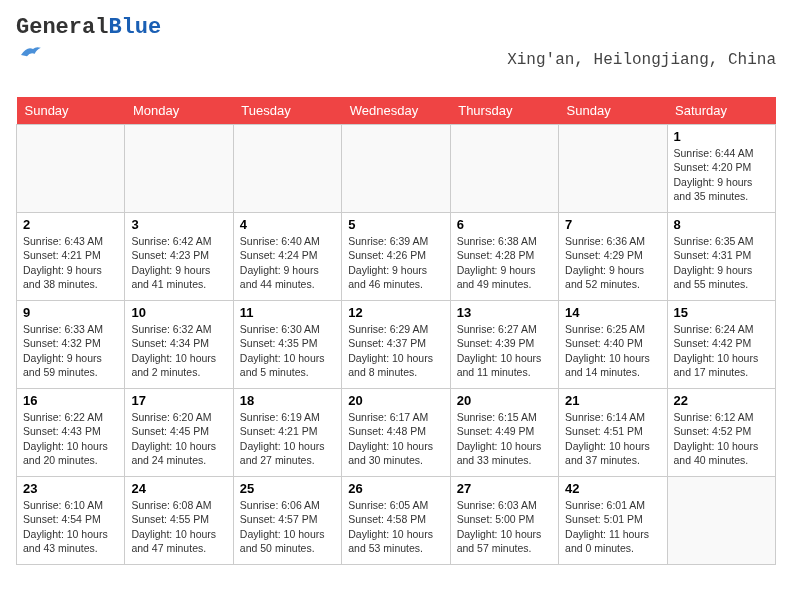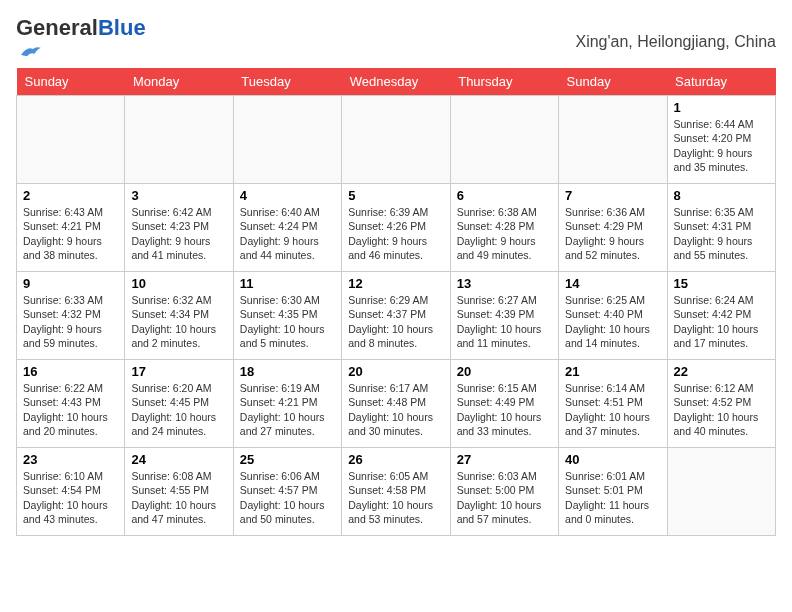--- a/index.html
+++ b/index.html
@@ -6,22 +6,23 @@
     body {
       font-family: Arial, sans-serif;
       background: #fff;
       width: 792px;
       min-height: 612px;
       padding: 16px;
     }
     .header {
       display: flex;
       justify-content: space-between;
-      align-items: center;
-      margin-bottom: 0;
+      align-items: flex-end;
+      margin-bottom: 28px;
+      font-family: Liberation Mono, monospace;
     }
     .logo {
       display: flex;
       align-items: center;
     }
     .logo-text {
       font-size: 22px;
       font-weight: bold;
       line-height: 1.1;
     }
@@ -286,21 +287,21 @@
 Sunset: 4:58 PM
 Daylight: 10 hours and 53 minutes.</div>
         </td>
         <td>
           <span class="day-num">27</span>
           <div class="day-info">Sunrise: 6:03 AM
 Sunset: 5:00 PM
 Daylight: 10 hours and 57 minutes.</div>
         </td>
         <td>
-          <span class="day-num">40</span>
+          <span class="day-num">42</span>
           <div class="day-info">Sunrise: 6:01 AM
 Sunset: 5:01 PM
 Daylight: 11 hours and 0 minutes.</div>
         </td>
         <td class="empty-cell"></td>
       </tr>
     </tbody>
 </table>
 
 </body></html>

